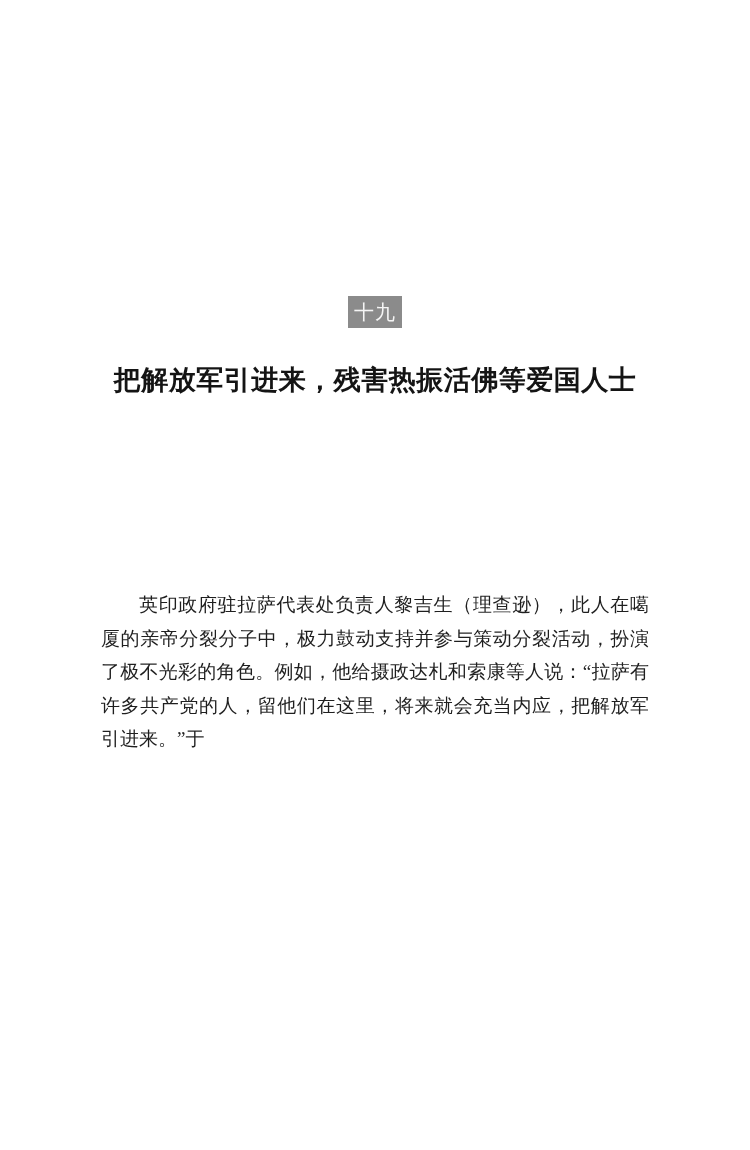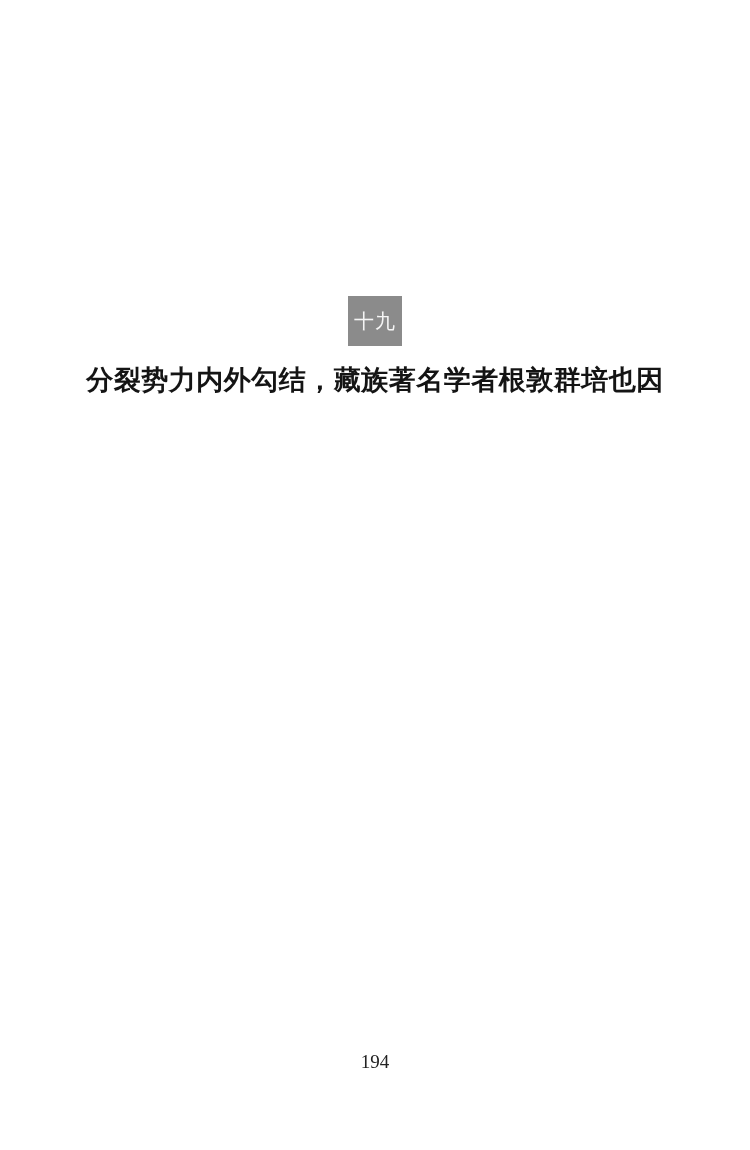--- a/index.html
+++ b/index.html
@@ -18,21 +18,21 @@
   }
   .chapter-badge {
     position: absolute;
     top: 296px;
     left: 50%;
     transform: translateX(-50%);
     background: #8b8b8b;
     color: #f5f5f5;
     font-size: 20px;
     line-height: 26px;
-    padding: 12px 6px;
+    padding: 3px 6px;
     letter-spacing: 1px;
     text-align: center;
   }
   .chapter-title {
     position: absolute;
     top: 344px;
     left: 0;
     width: 100%;
     text-align: center;
     font-size: 27px;
@@ -65,20 +65,20 @@
     color: #222222;
   }
 </style>
 </head>
 <body>
 
 <div class="page">
 
   <div class="chapter-badge">十九</div>
 
-  <h1 class="chapter-title">分裂势力内外勾结，藏族著名学者根敦群培也因</h1>
+  <h1 class="chapter-title">把解放军引进来，残害热振活佛等爱国人士</h1>
 
   <div class="body-text">
+    <p>英印政府驻拉萨代表处负责人黎吉生（理查逊），此人在噶厦的亲帝分裂分子中，极力鼓动支持并参与策动分裂活动，扮演了极不光彩的角色。例如，他给摄政达札和索康等人说：“拉萨有许多共产党的人，留他们在这里，将来就会充当内应，把解放军引进来。”于</p>
   </div>
 
-  <div class="page-number">194</div>
 
 </div>
 
 </body></html>

